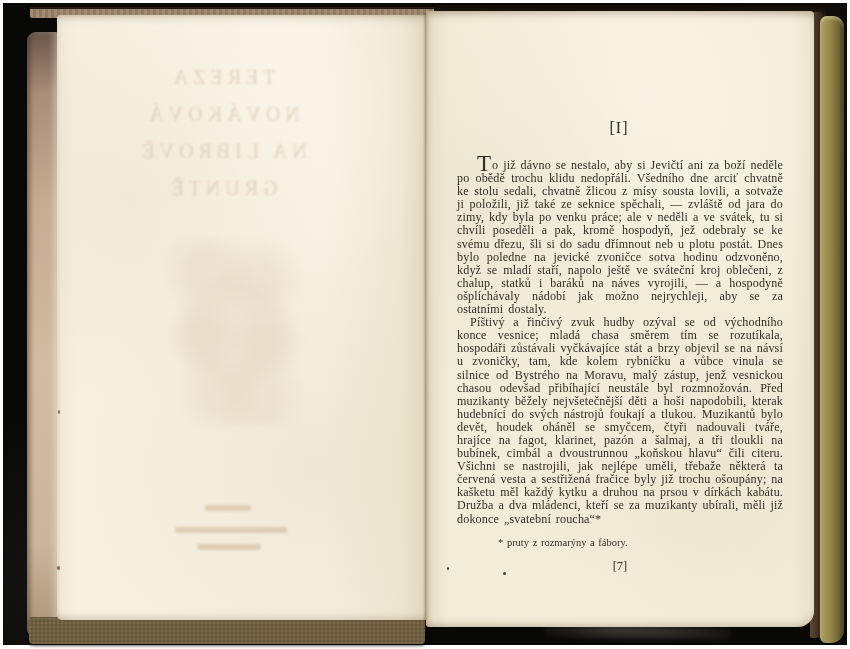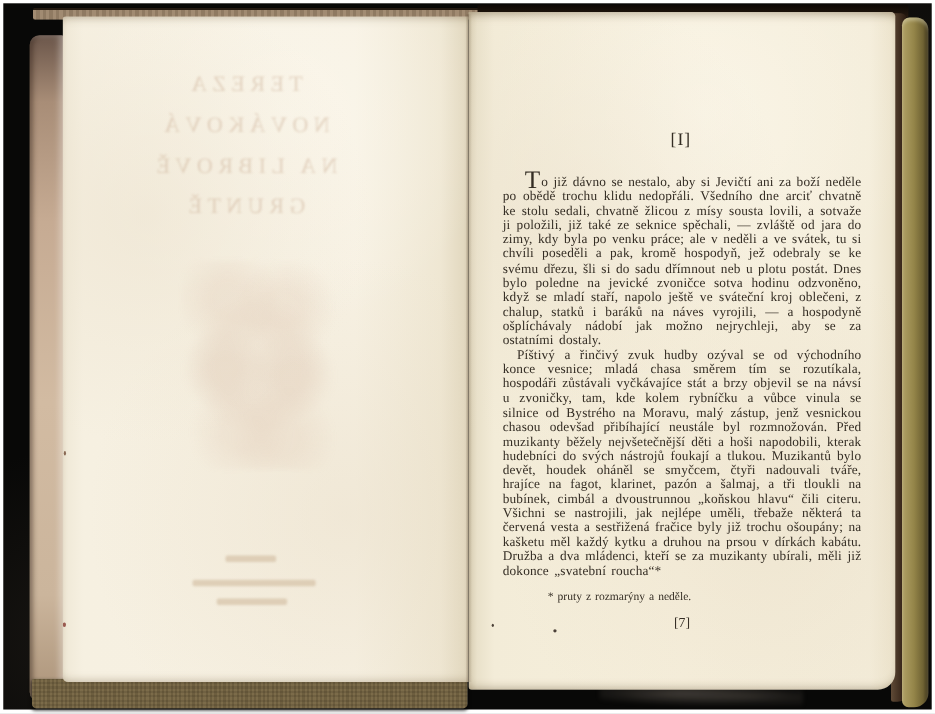--- a/index.html
+++ b/index.html
@@ -117,20 +117,20 @@
     <div class="speck sp4"></div>
   </div>
 
   <div class="page page-right print">
     <div class="page-texture"></div>
     <div class="chapter-heading">[I]</div>
     <div class="body-text">
       <p class="p1"><span class="initial">T</span><span>o již dávno se nestalo, aby si Jevičtí ani za boží neděle po obědě trochu klidu nedopřáli. Všedního dne arciť chvatně ke stolu sedali, chvatně žlicou z mísy sousta lovili, a sotvaže ji položili, již také ze seknice spěchali, — zvláště od jara do zimy, kdy byla po venku práce; ale v neděli a ve svátek, tu si chvíli poseděli a pak, kromě hospodyň, jež odebraly se ke svému dřezu, šli si do sadu dřímnout neb u plotu postát. Dnes bylo poledne na jevické zvoničce sotva hodinu odzvoněno, když se mladí staří, napolo ještě ve sváteční kroj oblečeni, z chalup, statků i baráků na náves vyrojili, — a hospodyně ošplíchávaly nádobí jak možno nejrychleji, aby se za ostatními dostaly.</span></p>
       <p class="p2">Píštivý a řinčivý zvuk hudby ozýval se od východního konce vesnice; mladá chasa směrem tím se rozutíkala, hospodáři zůstávali vyčkávajíce stát a brzy objevil se na návsí u zvoničky, tam, kde kolem rybníčku a vůbce vinula se silnice od Bystrého na Moravu, malý zástup, jenž vesnickou chasou odevšad přibíhající neustále byl rozmnožován. Před muzikanty běžely nejvšetečnější děti a hoši napodobili, kterak hudebníci do svých nástrojů foukají a tlukou. Muzikantů bylo devět, houdek oháněl se smyčcem, čtyři nadouvali tváře, hrajíce na fagot, klarinet, pazón a šalmaj, a tři tloukli na bubínek, cimbál a dvoustrunnou „koňskou hlavu“ čili citeru. Všichni se nastrojili, jak nejlépe uměli, třebaže některá ta červená vesta a sestřižená fračice byly již trochu ošoupány; na kašketu měl každý kytku a druhou na prsou v dírkách kabátu. Družba a dva mládenci, kteří se za muzikanty ubírali, měli již dokonce „svatební roucha“*</p>
     </div>
-    <div class="footnote">* pruty z rozmarýny a neděle.</div>
+    <div class="footnote">* pruty z rozmarýny a fábory.</div>
     <div class="page-number">[7]</div>
     <div class="speck sp1"></div>
     <div class="speck sp2"></div>
   </div>
 
   <div class="gutter"></div>
 </div>
 
 </body></html>

